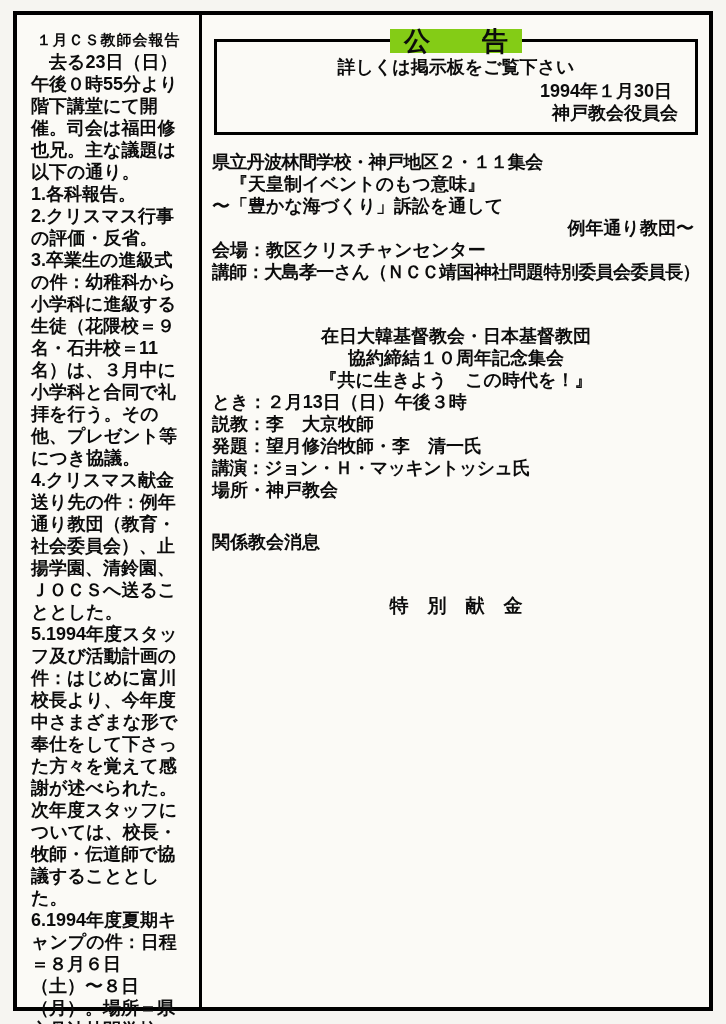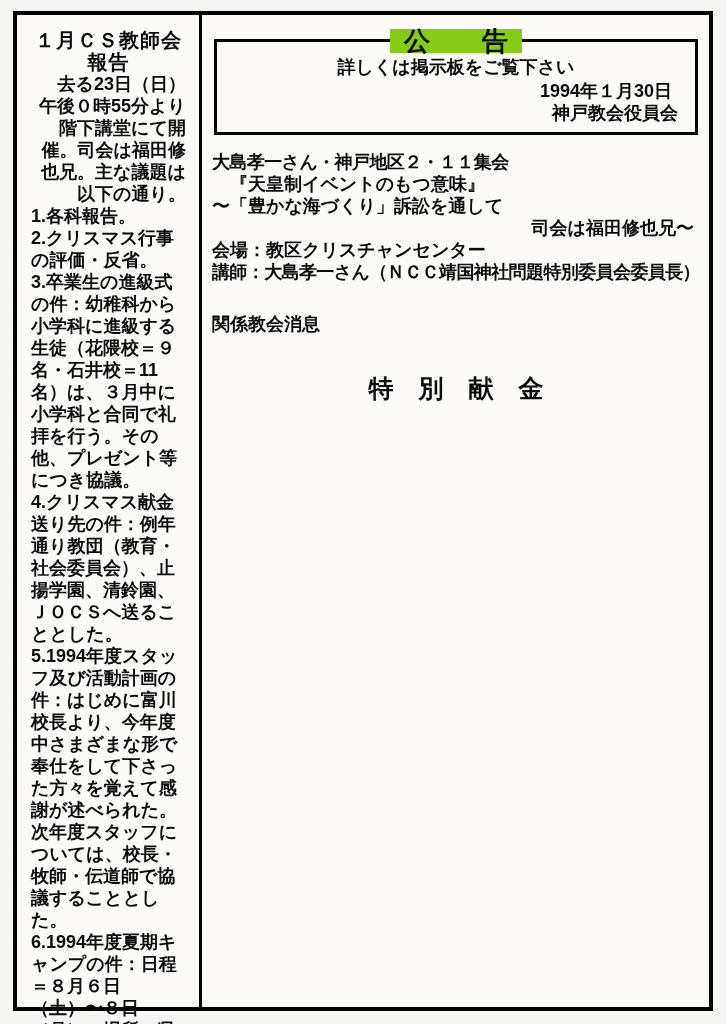--- a/index.html
+++ b/index.html
@@ -24,43 +24,43 @@
     font-size:18px; line-height:22px;
   }
   .col-right {
     flex:1;
     padding:14px 9px 10px 10px;
     font-size:18px; line-height:22px;
   }
   p { margin:0; }
   .center { text-align:center; }
   .right-align { text-align:right; }
-  .indent1 { text-indent:1em;text-align:right; }
+  .indent1 { text-indent:1em; }
   .pad1 { padding-left:1em; }
   .hang3 { padding-left:3em; text-indent:-3em; }
-  .heading { font-size:20px; letter-spacing:1px; }
+  .heading { font-size:15px; letter-spacing:1px; }
   .tight { letter-spacing:-0.6px; white-space:nowrap; }
   .notice-box {
     position:relative;
     border:3px solid #000;
     margin:10px 2px 0 2px;
     padding:14px 9px 8px 9px;
   }
   .notice-legend {
     position:absolute; top:-13px; left:50%; transform:translateX(-50%);
     background:#84cc16;
     padding:0 14px;
     font-size:26px; line-height:24px;
     white-space:nowrap;
   }
   .notice-sub { margin-bottom:2px; }
   .section-211 { margin-top:16px; }
   .section-anniv { margin-top:42px; }
   .section-related { margin-top:30px; }
-  .special-title { margin-top:42px; font-size:25px; }
+  .special-title { margin-top:42px; font-size:19px; }
 </style>
 </head>
 <body>
 
 <div class="sheet">
 
   <div class="col col-left">
     <p class="center heading">１月ＣＳ教師会報告</p>
     <p class="indent1">去る23日（日）午後０時55分より階下講堂にて開催。司会は福田修也兄。主な議題は以下の通り。</p>
     <p>1.各科報告。</p>
@@ -75,28 +75,38 @@
   <div class="col col-right">
 
     <div class="notice-box">
       <div class="notice-legend">公　　告</div>
       <p class="center notice-sub">詳しくは掲示板をご覧下さい</p>
       <p class="right-align pad1" style="padding-right:14px;">1994年１月30日</p>
       <p class="right-align" style="padding-right:8px;">神戸教会役員会</p>
     </div>
 
     <div class="section-211">
-      <p class="tight">大島孝一さん・神戸地区２・１１集会</p>
+      <p class="tight">県立丹波林間学校・神戸地区２・１１集会</p>
       <p class="pad1">『天皇制イベントのもつ意味』</p>
       <p>〜「豊かな海づくり」訴訟を通して</p>
-      <p class="right-align" style="padding-right:6px;">司会は福田修也兄〜</p>
+      <p class="right-align" style="padding-right:6px;">例年通り教団〜</p>
       <p>会場：教区クリスチャンセンター</p>
       <p class="hang3 tight">講師：大島孝一さん（ＮＣＣ靖国神社問題特別委員会委員長）</p>
     </div>
 
+    <div class="section-anniv">
+      <p class="center">在日大韓基督教会・日本基督教団</p>
+      <p class="center">協約締結１０周年記念集会</p>
+      <p class="center">『共に生きよう　この時代を！』</p>
+      <p>とき：２月13日（日）午後３時</p>
+      <p>説教：李　大京牧師</p>
+      <p>発題：望月修治牧師・李　清一氏</p>
+      <p class="tight">講演：ジョン・Ｈ・マッキントッシュ氏</p>
+      <p>場所・神戸教会</p>
+    </div>
 
     <div class="section-related">
       <p>関係教会消息</p>
     </div>
 
     <p class="center special-title">特　別　献　金</p>
   </div>
 
 </div>
 

